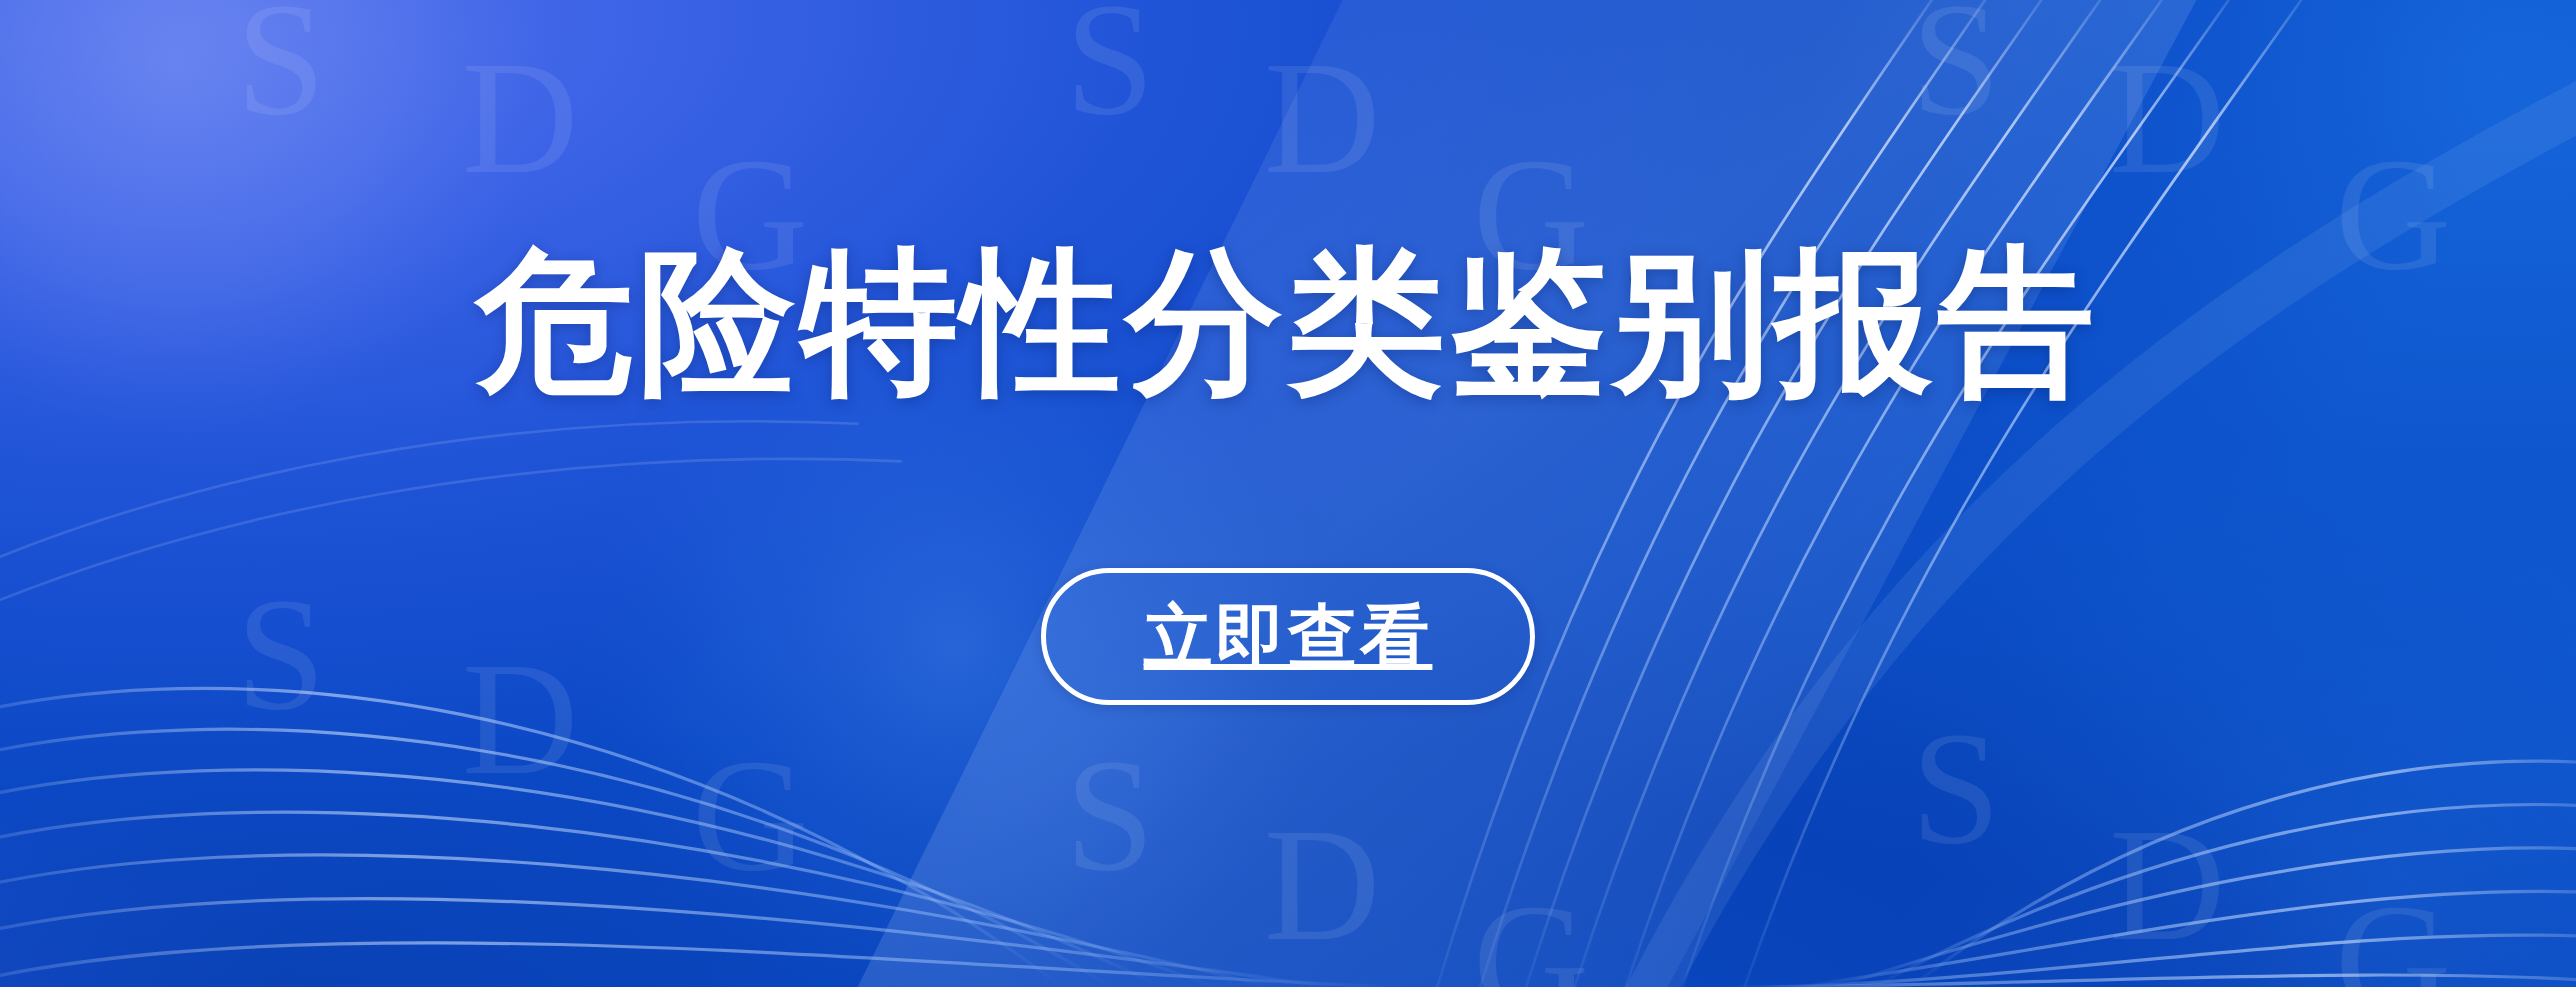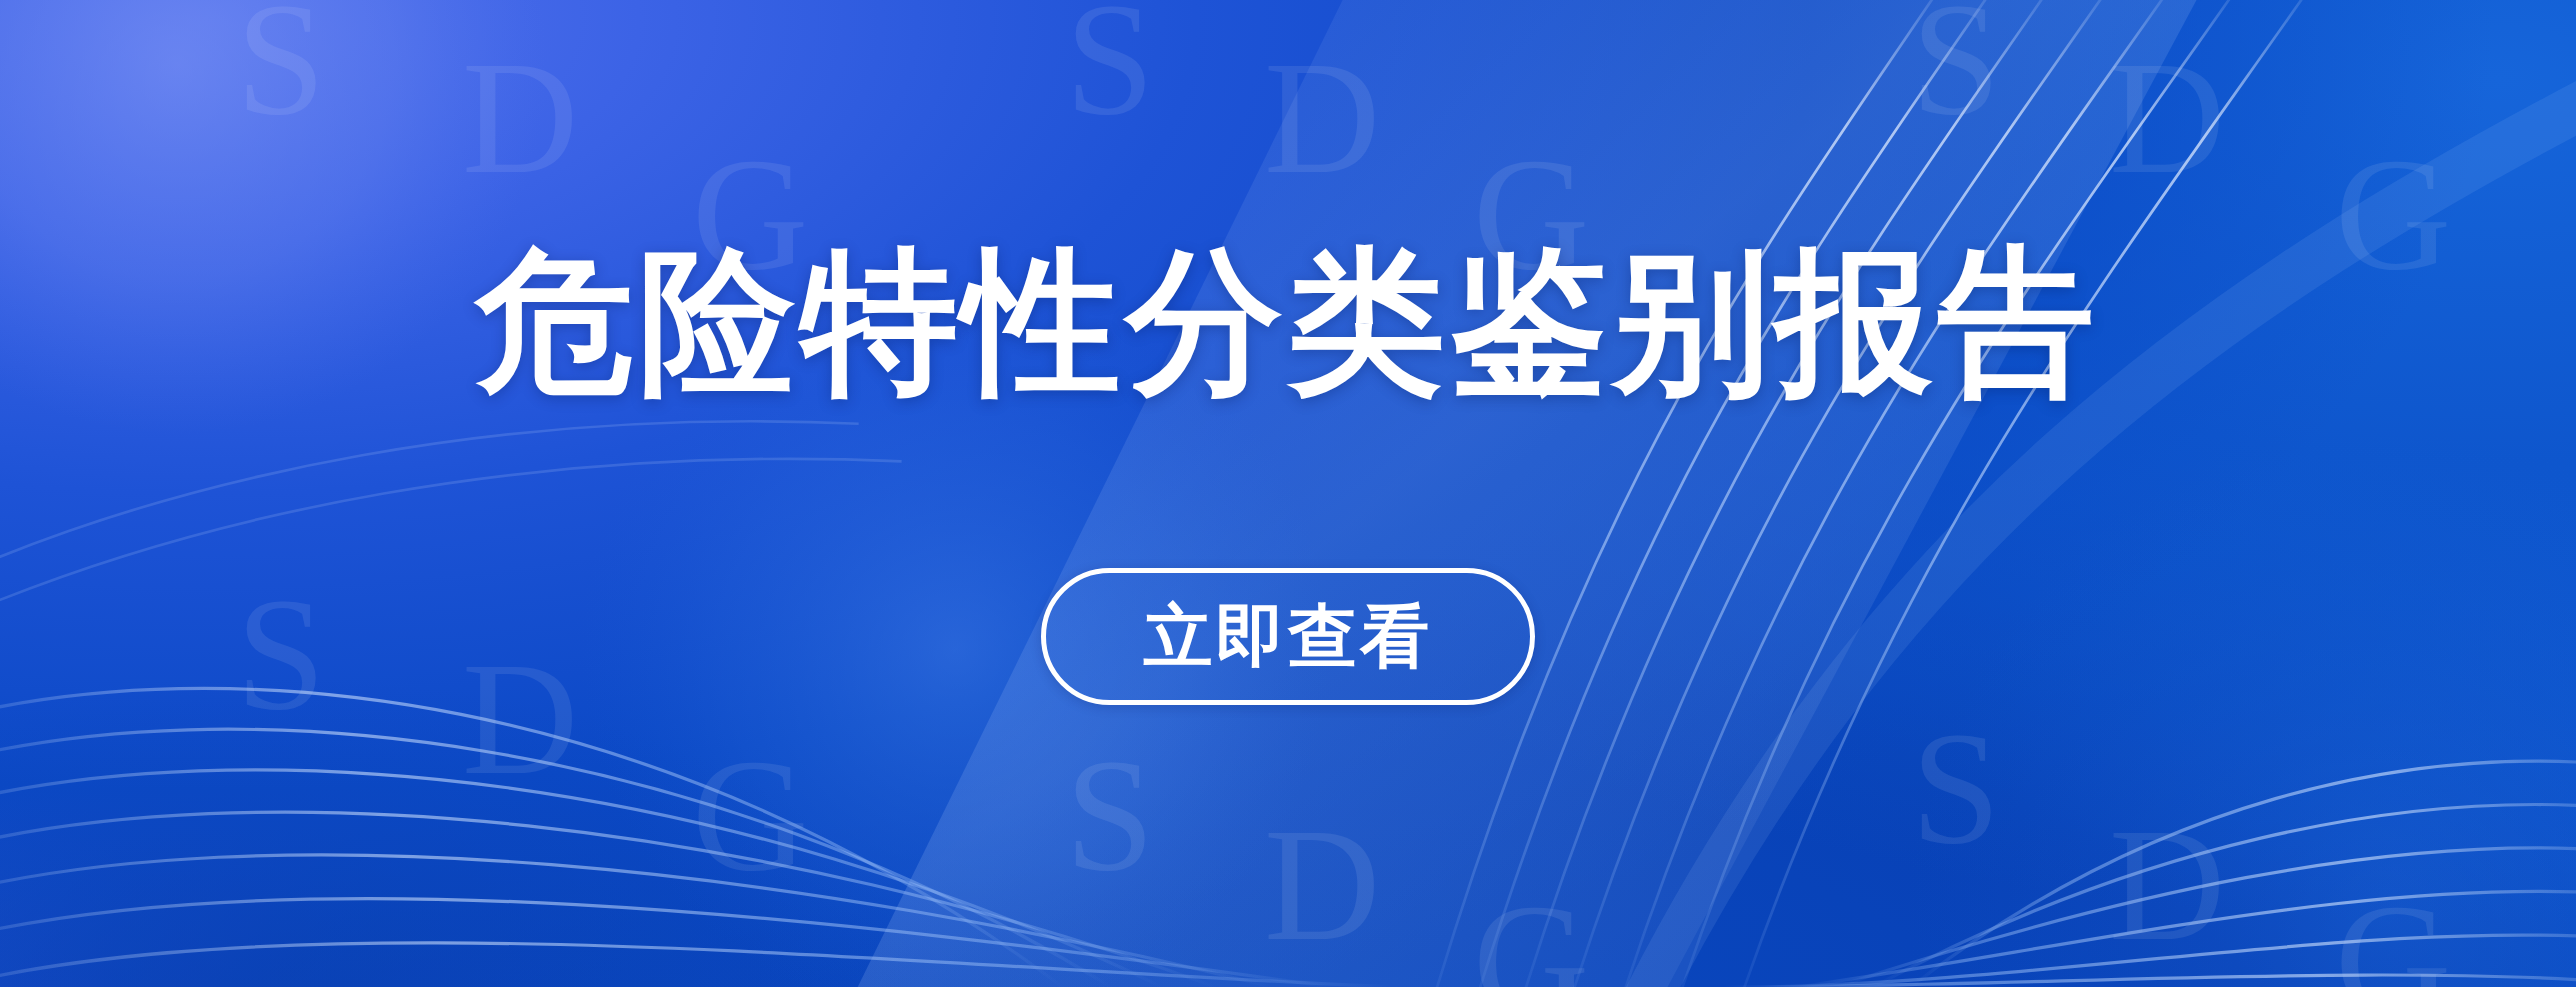--- a/index.html
+++ b/index.html
@@ -38,20 +38,21 @@
     width:494px;height:137px;box-sizing:border-box;
     border:5.9px solid #ffffff;border-radius:69px;
     display:flex;align-items:center;justify-content:center;
     background:transparent;cursor:pointer;
     box-shadow:0 2.1px 11.8px rgba(2,22,86,.20);
   }
   #cta-label{
     font-family:"DejaVu Sans","Liberation Sans",sans-serif;
     font-size:69px;font-weight:700;color:#ffffff;letter-spacing:3.2px;
     white-space:nowrap;
+    text-decoration:underline;
   }
 </style>
 </head>
 <body>
 
 <div id="banner">
 
   <div class="layer">
     <svg viewBox="0 0 4800 1840" preserveAspectRatio="none" xmlns="http://www.w3.org/2000/svg">
       <defs>

